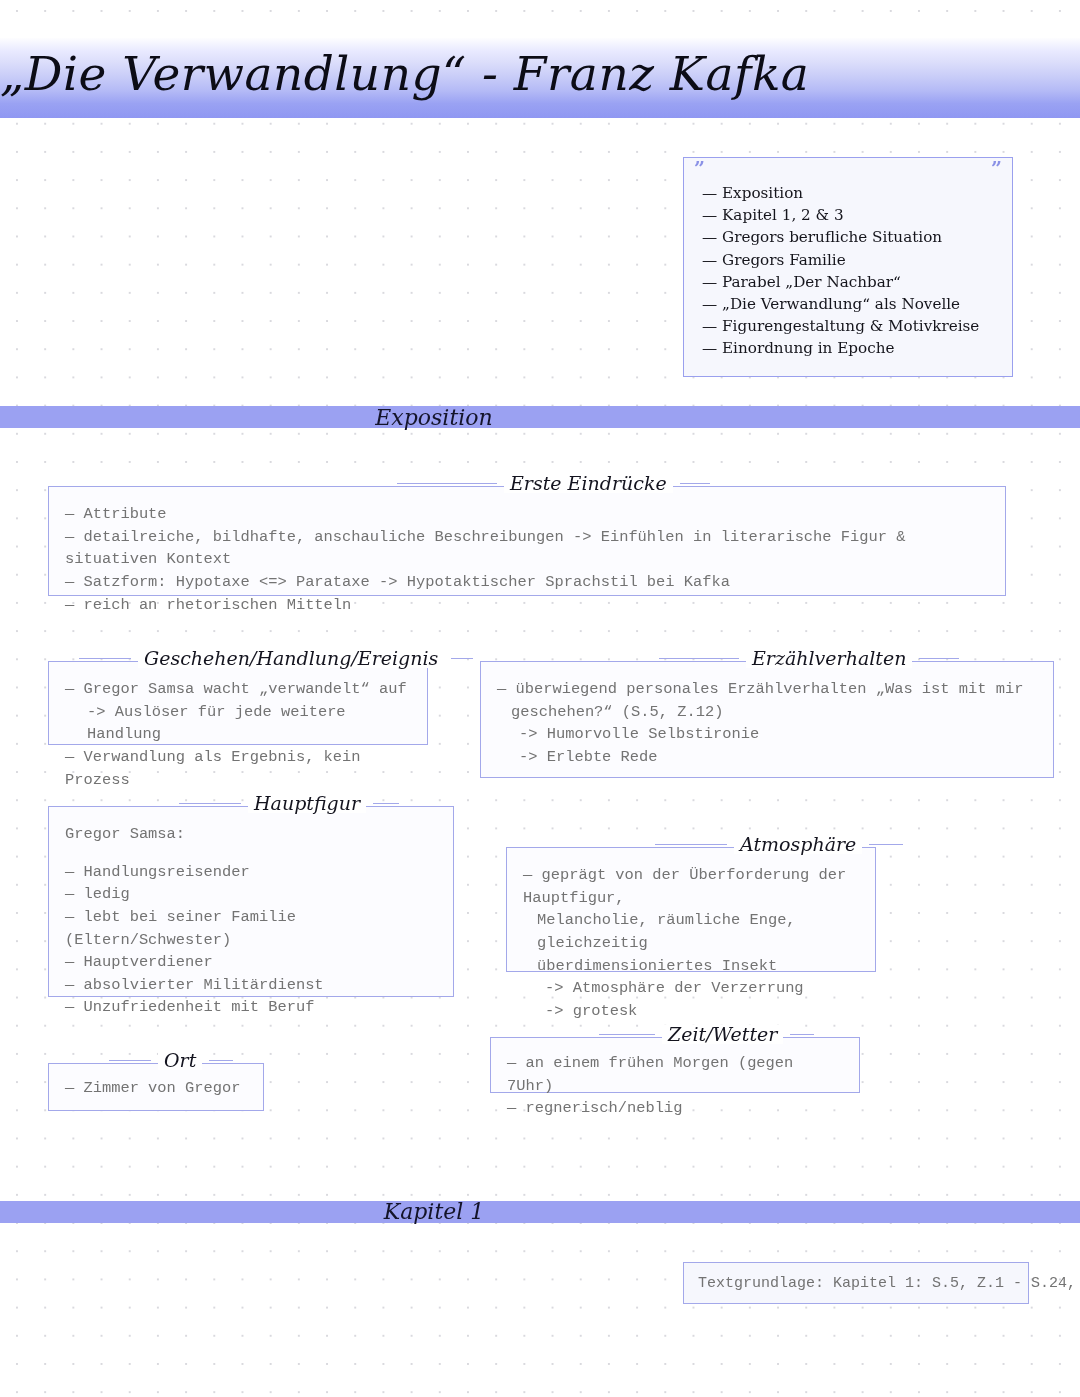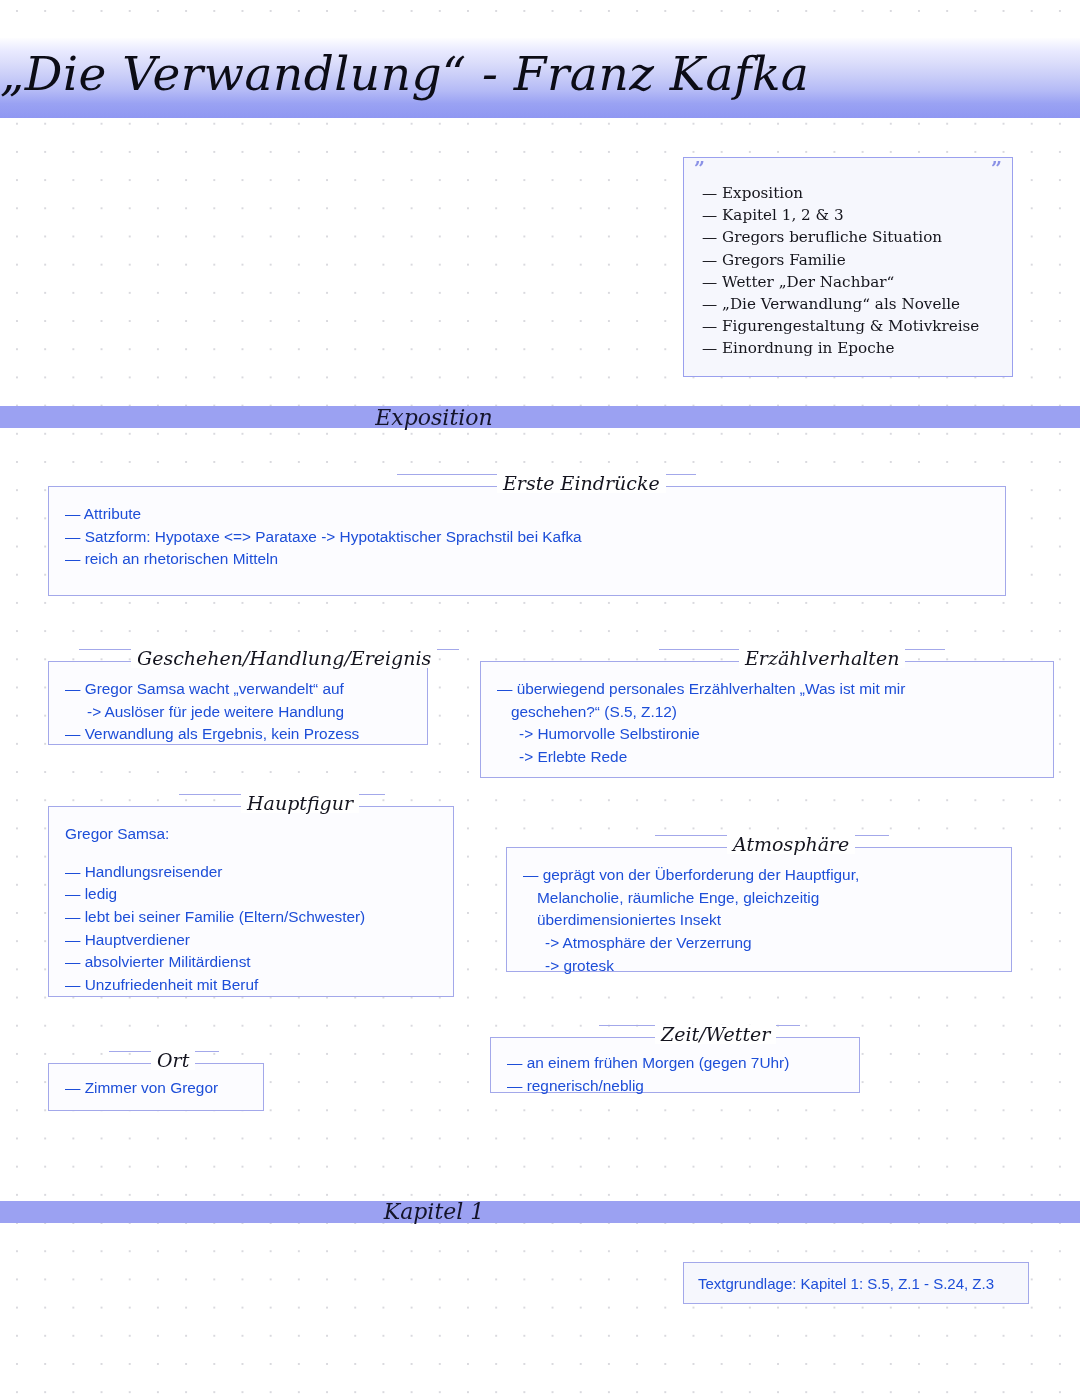--- a/index.html
+++ b/index.html
@@ -86,45 +86,46 @@
   }
   .note-box.tinted {
     background: #f6f7fd;
   }
 
   
   .box-title {
     position: absolute;
     top: -13px;
     display: flex;
-    align-items: flex-start;
+    align-items: center;
+    gap: 7px;
     font-family: "DejaVu Serif", "Liberation Serif", serif;
     font-style: italic;
     font-size: 19px;
     color: #14141f;
     white-space: nowrap;
     background: transparent;
   }
   .box-title .label {
     background: #ffffff;
     padding: 0 6px;
     line-height: 1;
   }
   .box-title .rule {
     height: 1.4px;
     background: #a3a8ea;
     flex: none;
   }
 
   .box-body {
     padding: 16px 16px 12px 16px;
-    font-family: Liberation Sans, sans-serif;
+    font-family: Liberation Mono, monospace;
     font-size: 15.4px;
     line-height: 1.47;
-    color: #1d4ed8;
+    color: #737373;
   }
   .box-body .line {
     white-space: pre-wrap;
   }
   .box-body .line.indent {
     padding-left: 22px;
   }
   .box-body .gap {
     height: 15px;
   }
@@ -155,21 +156,21 @@
     line-height: 1;
   }
   .quote-mark.left  { left: 10px; }
   .quote-mark.right { right: 10px; }
 
   
   #erste-eindruecke-box { left: 48px;  top: 486px;  width: 958px; height: 110px; }
   #geschehen-box        { left: 48px;  top: 661px;  width: 380px; height: 84px;  }
   #erzaehl-box          { left: 480px; top: 661px;  width: 574px; height: 117px; }
   #hauptfigur-box       { left: 48px;  top: 806px;  width: 406px; height: 191px; }
-  #atmosphaere-box      { left: 506px; top: 847px;  width: 506px; height: 125px; }
+  #atmosphaere-box      { left: 506px; top: 847px;  width: 370px; height: 125px; }
   #zeit-box             { left: 490px; top: 1037px; width: 370px; height: 56px;  }
   #ort-box              { left: 48px;  top: 1063px; width: 216px; height: 48px;  }
   #textgrundlage-box    { left: 683px; top: 1262px; width: 346px; height: 42px;  }
 
   #textgrundlage-box .box-body {
     padding: 10px 14px;
     font-size: 15px;
     white-space: nowrap;
   }
 </style>
@@ -182,38 +183,39 @@
   <div class="header-title">„Die Verwandlung“ - Franz Kafka</div>
 
   <div class="note-box" id="toc-box">
     <span class="quote-mark left">”</span>
     <span class="quote-mark right">”</span>
     <ul class="toc-list">
       <li>— Exposition</li>
       <li>— Kapitel 1, 2 &amp; 3</li>
       <li>— Gregors berufliche Situation</li>
       <li>— Gregors Familie</li>
-      <li>— Wetter „Der Nachbar“</li>
+      <li>— Parabel „Der Nachbar“</li>
       <li>— „Die Verwandlung“ als Novelle</li>
       <li>— Figurengestaltung &amp; Motivkreise</li>
       <li>— Einordnung in Epoche</li>
     </ul>
   </div>
 
   <div class="section-band" style="top:406px;"></div>
   <div class="section-band-label" style="top:405px;">Exposition</div>
 
   <div class="note-box" id="erste-eindruecke-box">
     <div class="box-title" style="left:348px;">
       <span class="rule" style="width:100px;"></span>
       <span class="label">Erste Eindrücke</span>
       <span class="rule" style="width:30px;"></span>
     </div>
     <div class="box-body">
       <div class="line">— Attribute</div>
+      <div class="line">— detailreiche, bildhafte, anschauliche Beschreibungen -&gt; Einfühlen in literarische Figur &amp; situativen Kontext</div>
       <div class="line">— Satzform: Hypotaxe &lt;=&gt; Parataxe -&gt; Hypotaktischer Sprachstil bei Kafka</div>
       <div class="line">— reich an rhetorischen Mitteln</div>
     </div>
   </div>
 
   <div class="note-box" id="geschehen-box">
     <div class="box-title" style="left:30px;">
       <span class="rule" style="width:52px;"></span>
       <span class="label">Geschehen/Handlung/Ereignis</span>
       <span class="rule" style="width:22px;"></span>

